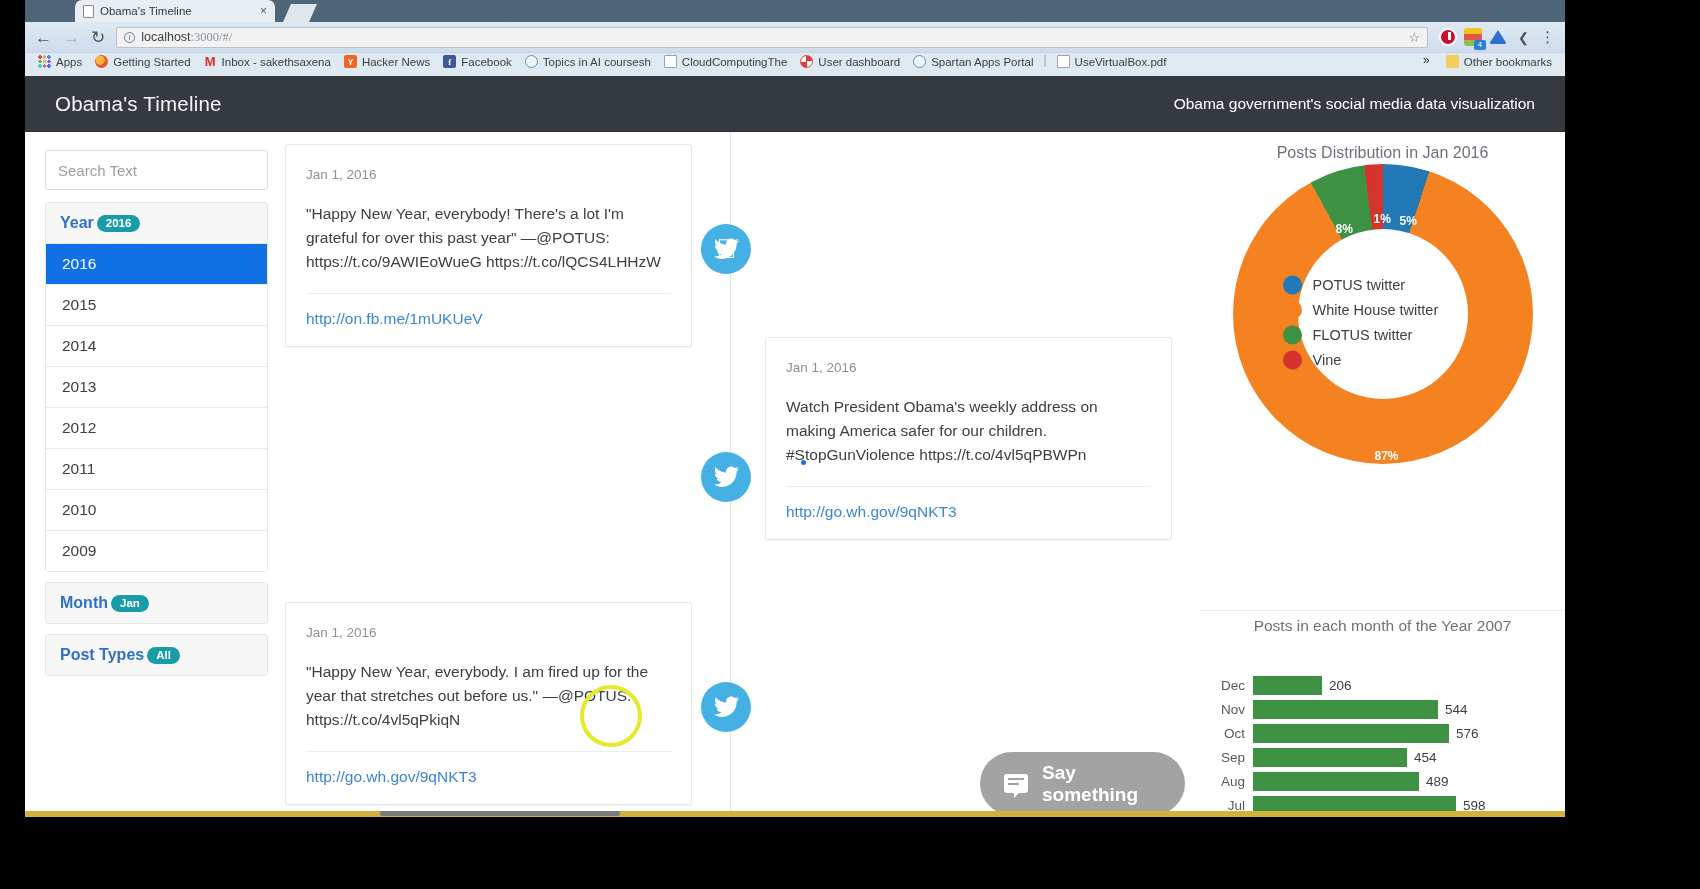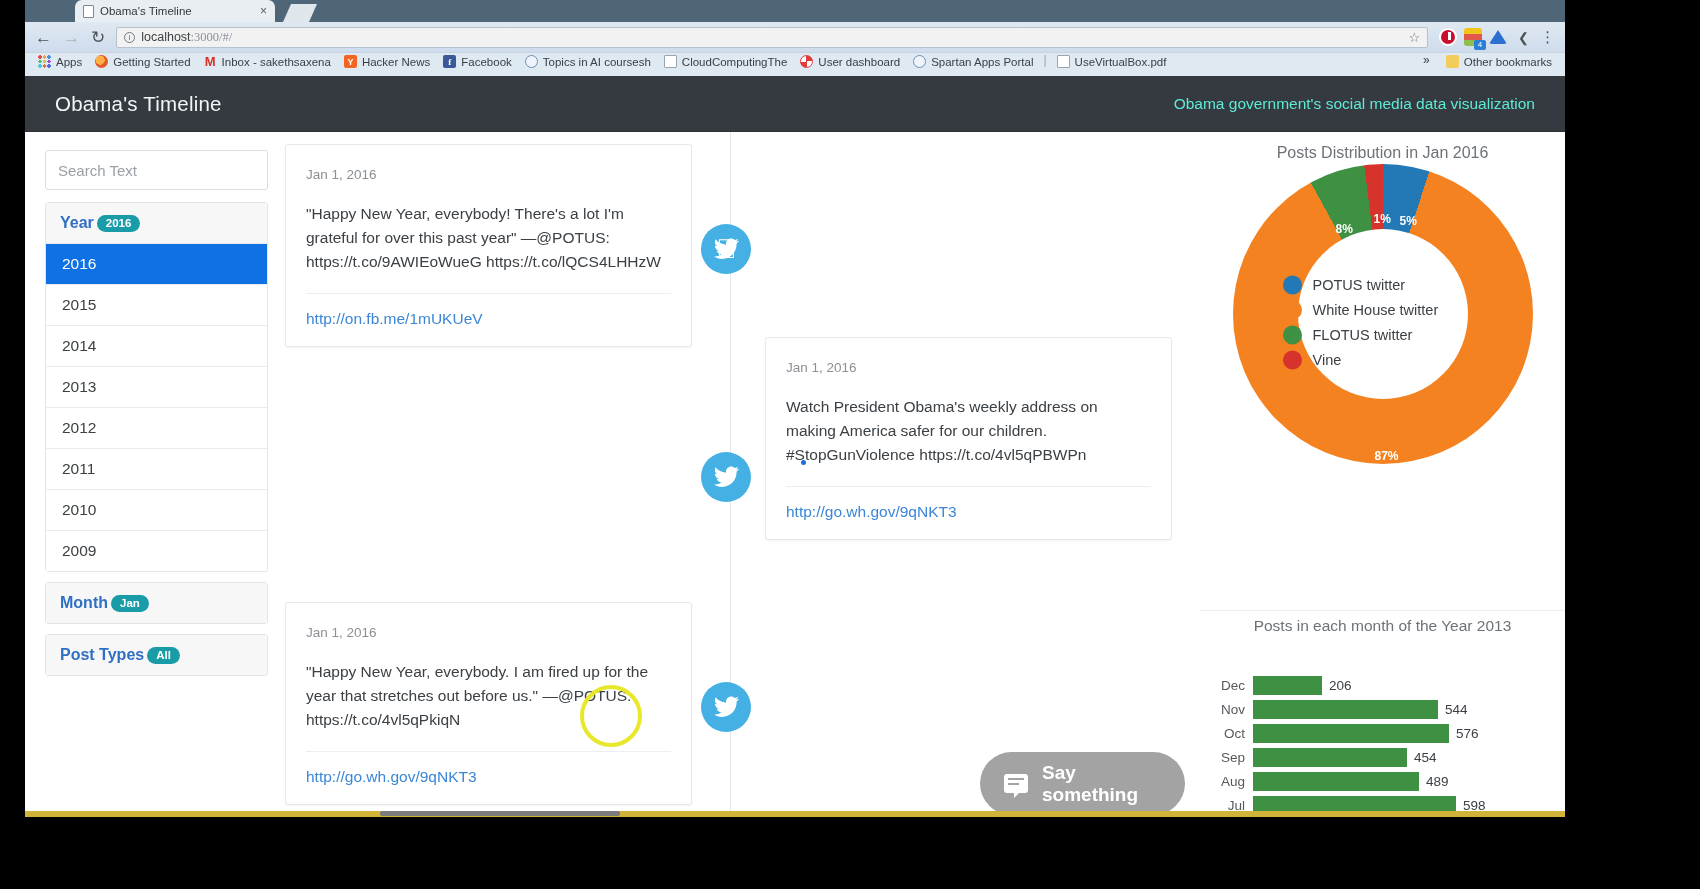--- a/index.html
+++ b/index.html
@@ -102,21 +102,21 @@
 
   
   .app {
     position:absolute; left:25px; top:76px; width:1540px; height:735px; background:#fff; overflow:hidden;
   }
   .app-header {
     position:relative; height:56px; background:#343a40; display:flex; align-items:center;
     padding:0 30px; border-bottom:1px solid #2b3035;
   }
   .app-title { color:#f3f5f7; font-size:20.5px; font-weight:normal; letter-spacing:.2px; }
-  .app-sub { margin-left:auto; color:#5eead4; font-size:15.5px; }
+  .app-sub { margin-left:auto; color:#ffffff; font-size:15.5px; }
 
   .app-body { position:relative; height:679px; background:#fff; }
 
   
   .sidebar { position:absolute; left:20px; top:18px; width:223px; }
   .search-box {
     width:100%; height:40px; border:1px solid #dadde1; border-radius:3px; background:#fff;
     padding:0 12px; font-size:15px; color:#333; font-family:"Liberation Sans",sans-serif; outline:none;
   }
   .search-box::placeholder { color:#9aa0a6; }
@@ -413,21 +413,21 @@
               <span class="legend-label">FLOTUS twitter</span>
             </div>
             <div class="legend-row">
               <span class="legend-dot" style="background:#d6332d"></span>
               <span class="legend-label">Vine</span>
             </div>
           </div>
         </div>
 
         <div class="bar-section">
-          <div class="bar-title">Posts in each month of the Year 2013</div>
+          <div class="bar-title">Posts in each month of the Year 2007</div>
           <div class="bar-rows" id="bar-rows">
               <div class="bar-row">
                 <span class="bar-cat">Dec</span>
                 <span class="bar-fill" style="width: 71px; background: rgb(62, 145, 66);"></span>
                 <span class="bar-val">206</span>
               </div>
               <div class="bar-row">
                 <span class="bar-cat">Nov</span>
                 <span class="bar-fill" style="width: 187px; background: rgb(62, 145, 66);"></span>
                 <span class="bar-val">544</span>

